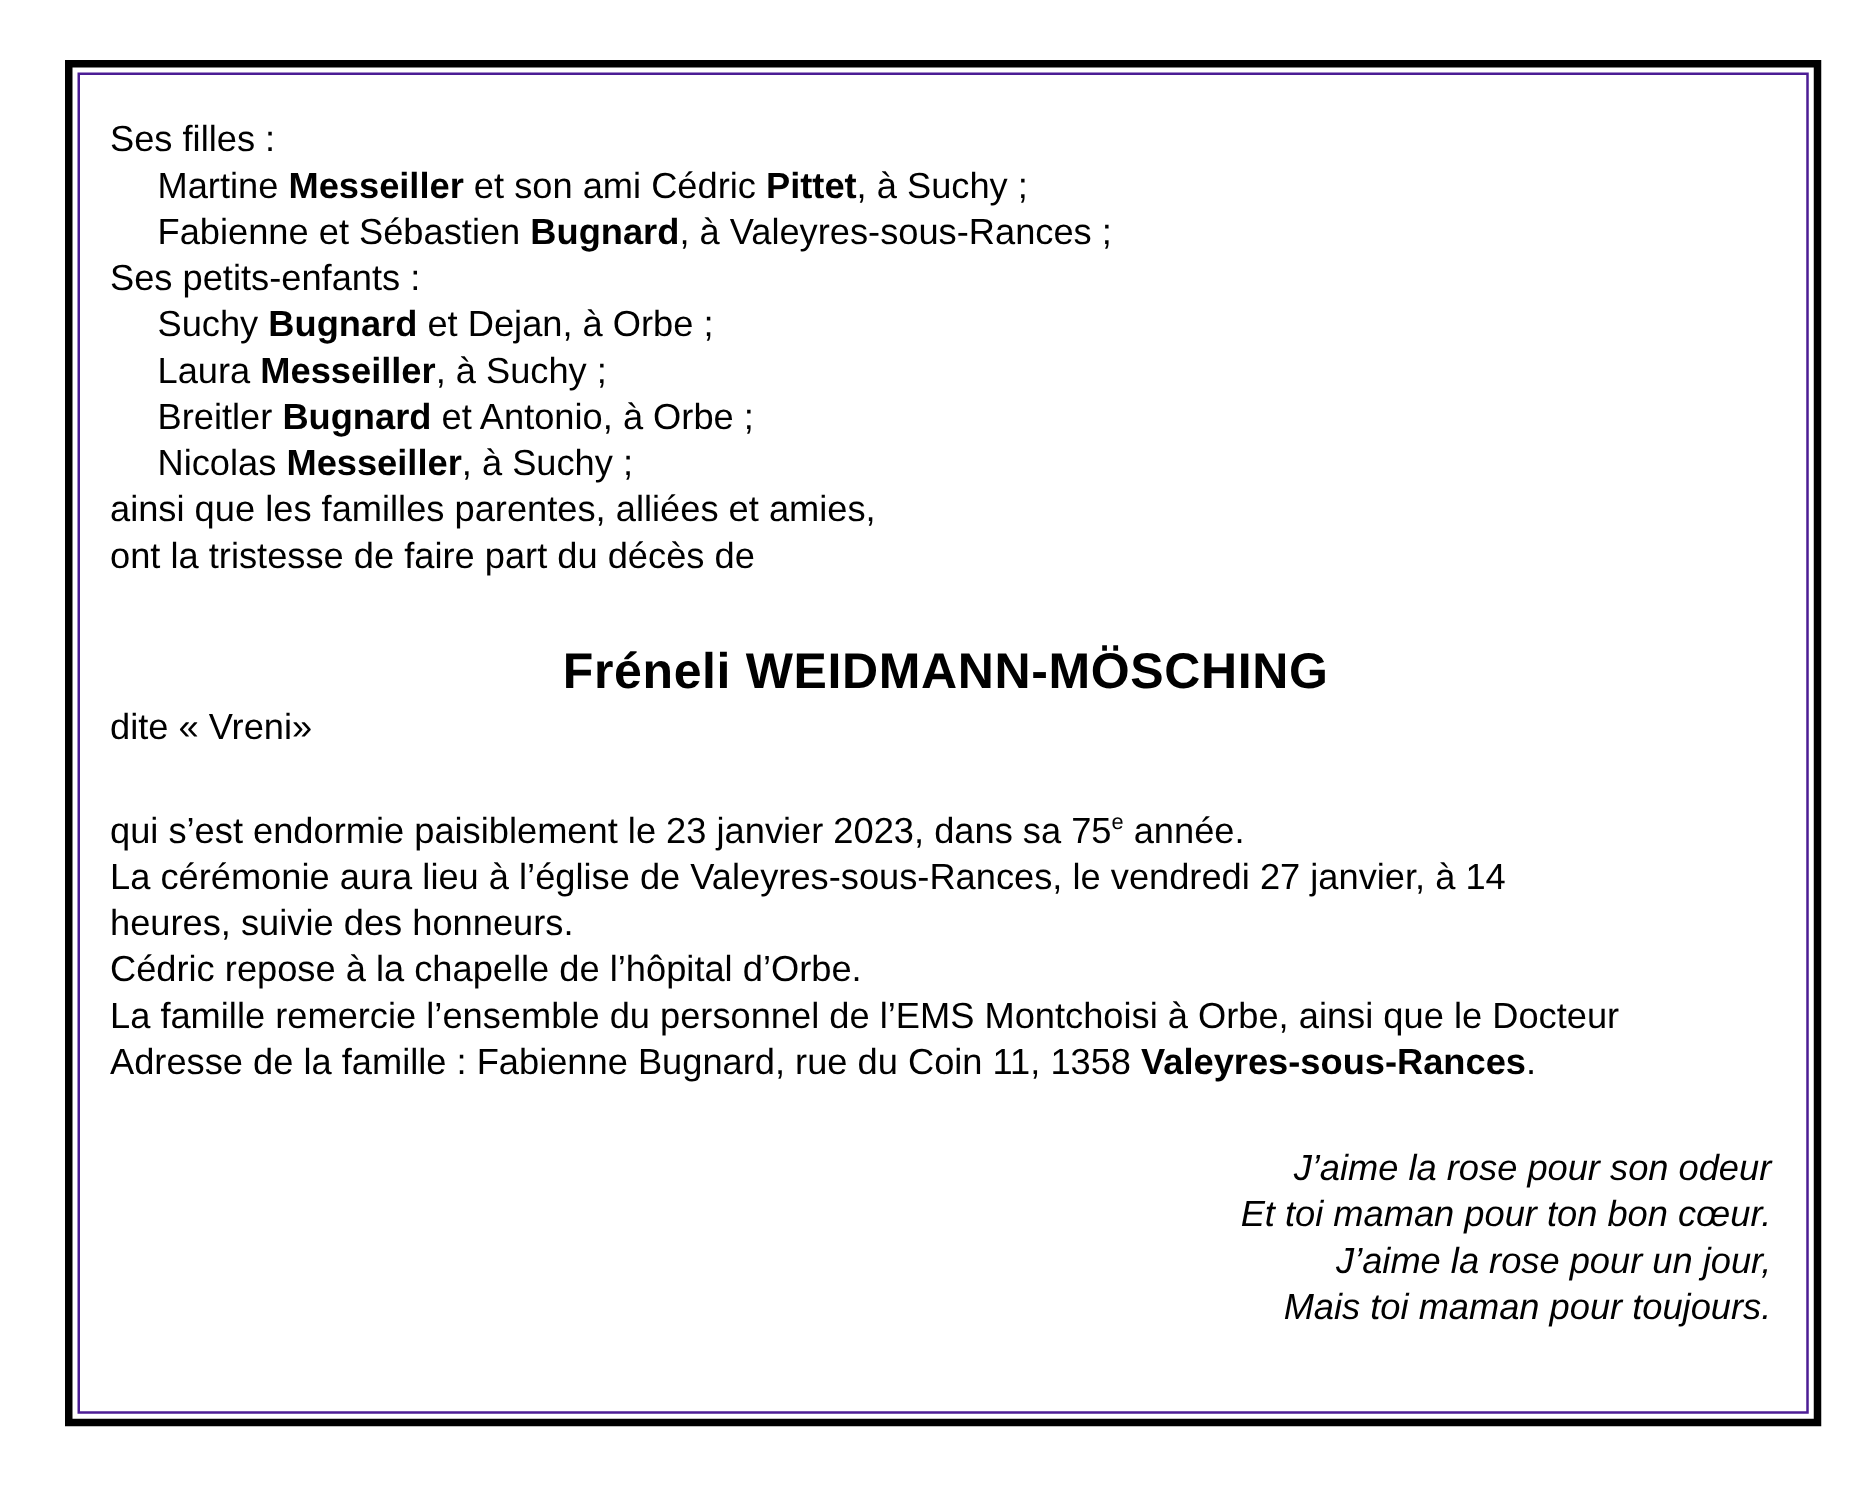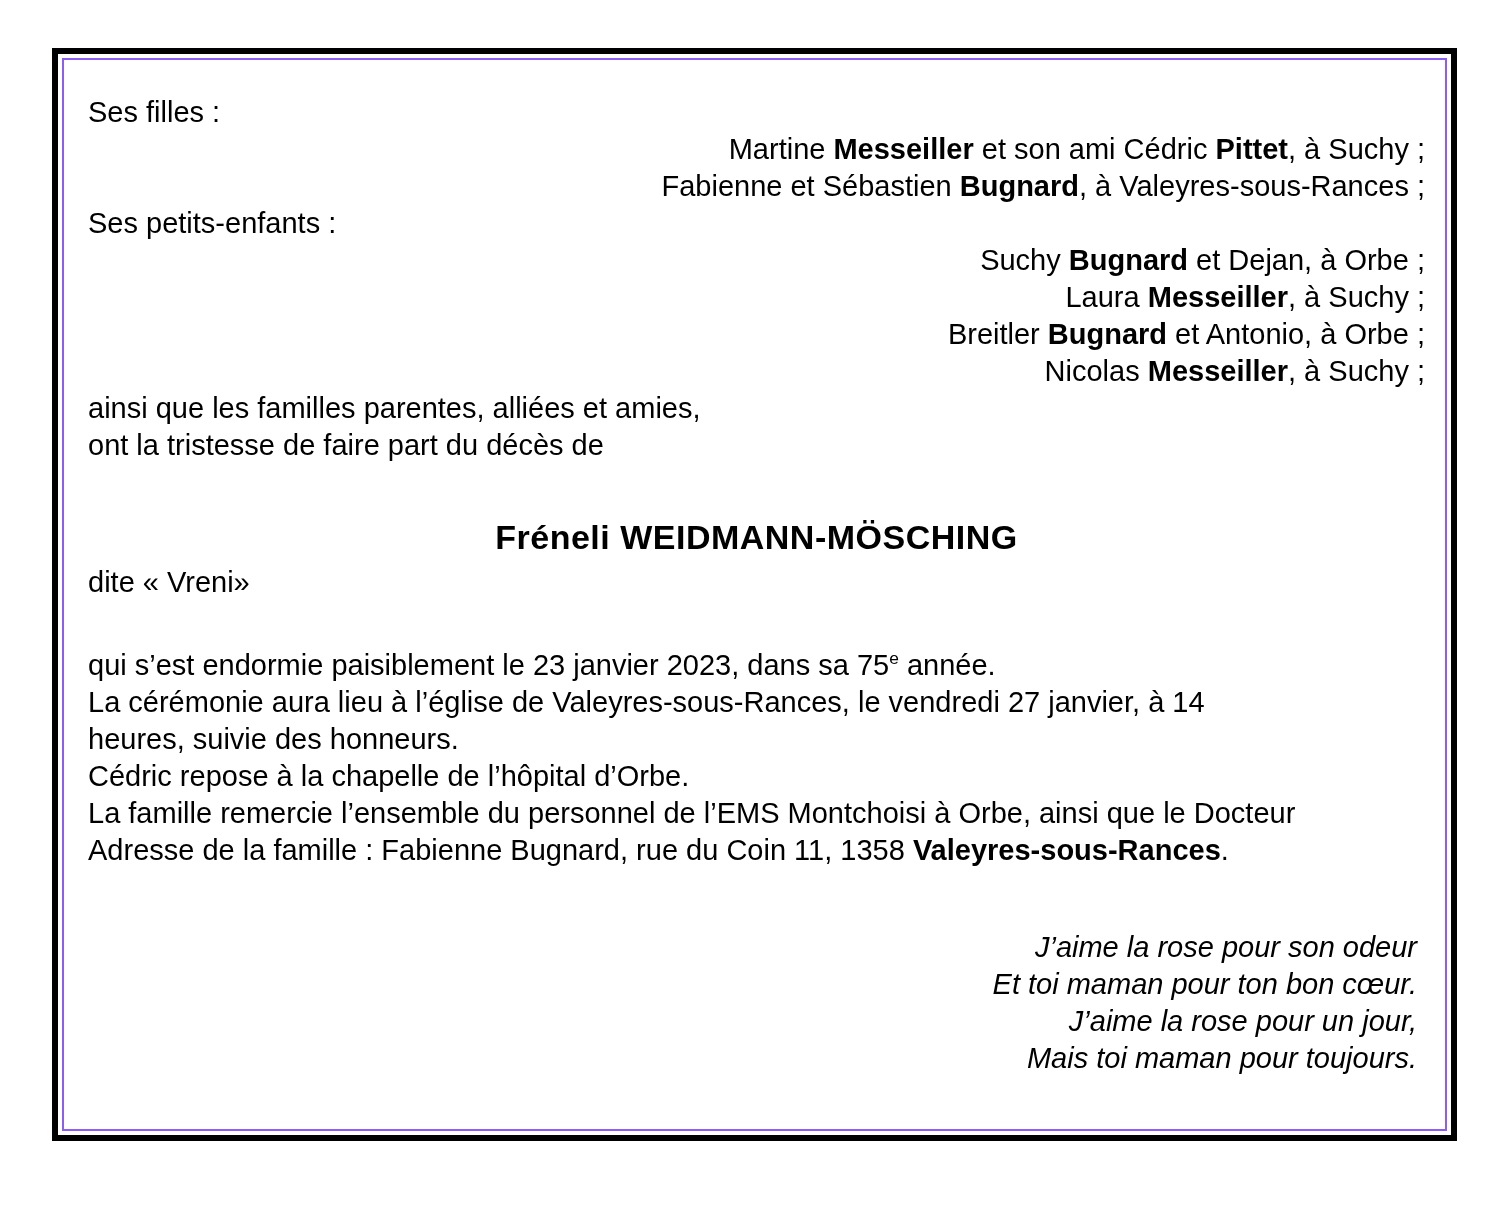--- a/index.html
+++ b/index.html
@@ -22,47 +22,47 @@
     height: 1093px;
     box-sizing: border-box;
     border: 6px solid #000000;
     padding: 4px;
     background: #ffffff;
   }
   .frame-inner {
     width: 100%;
     height: 100%;
     box-sizing: border-box;
-    border: 2px solid #8b5cf6;
+    border: 2px solid #4c1d95;
     padding: 34px 20px 0 24px;
     overflow: hidden;
   }
   .line { white-space: nowrap; }
-  .indent { padding-left: 38px; text-align: right; }
+  .indent { padding-left: 38px; }
   .b { font-weight: bold; }
   .sup {
     font-size: 0.6em;
     vertical-align: super;
     line-height: 0;
   }
   .title {
     margin: 49px 0 0 0;
-    font-size: 34px;
+    font-size: 40px;
     line-height: 48px;
     font-weight: bold;
     text-align: center;
     letter-spacing: 0.5px;
   }
   .subtitle {
     margin-top: 3px;
     text-align: left;
   }
   .body-block { margin-top: 46px; }
   .poem-block {
-    margin-top: 60px;
+    margin-top: 48px;
     text-align: right;
     font-style: italic;
     padding-right: 8px;
   }
 </style>
 </head>
 <body>
 
 <div class="page">
   <div class="frame-outer">

